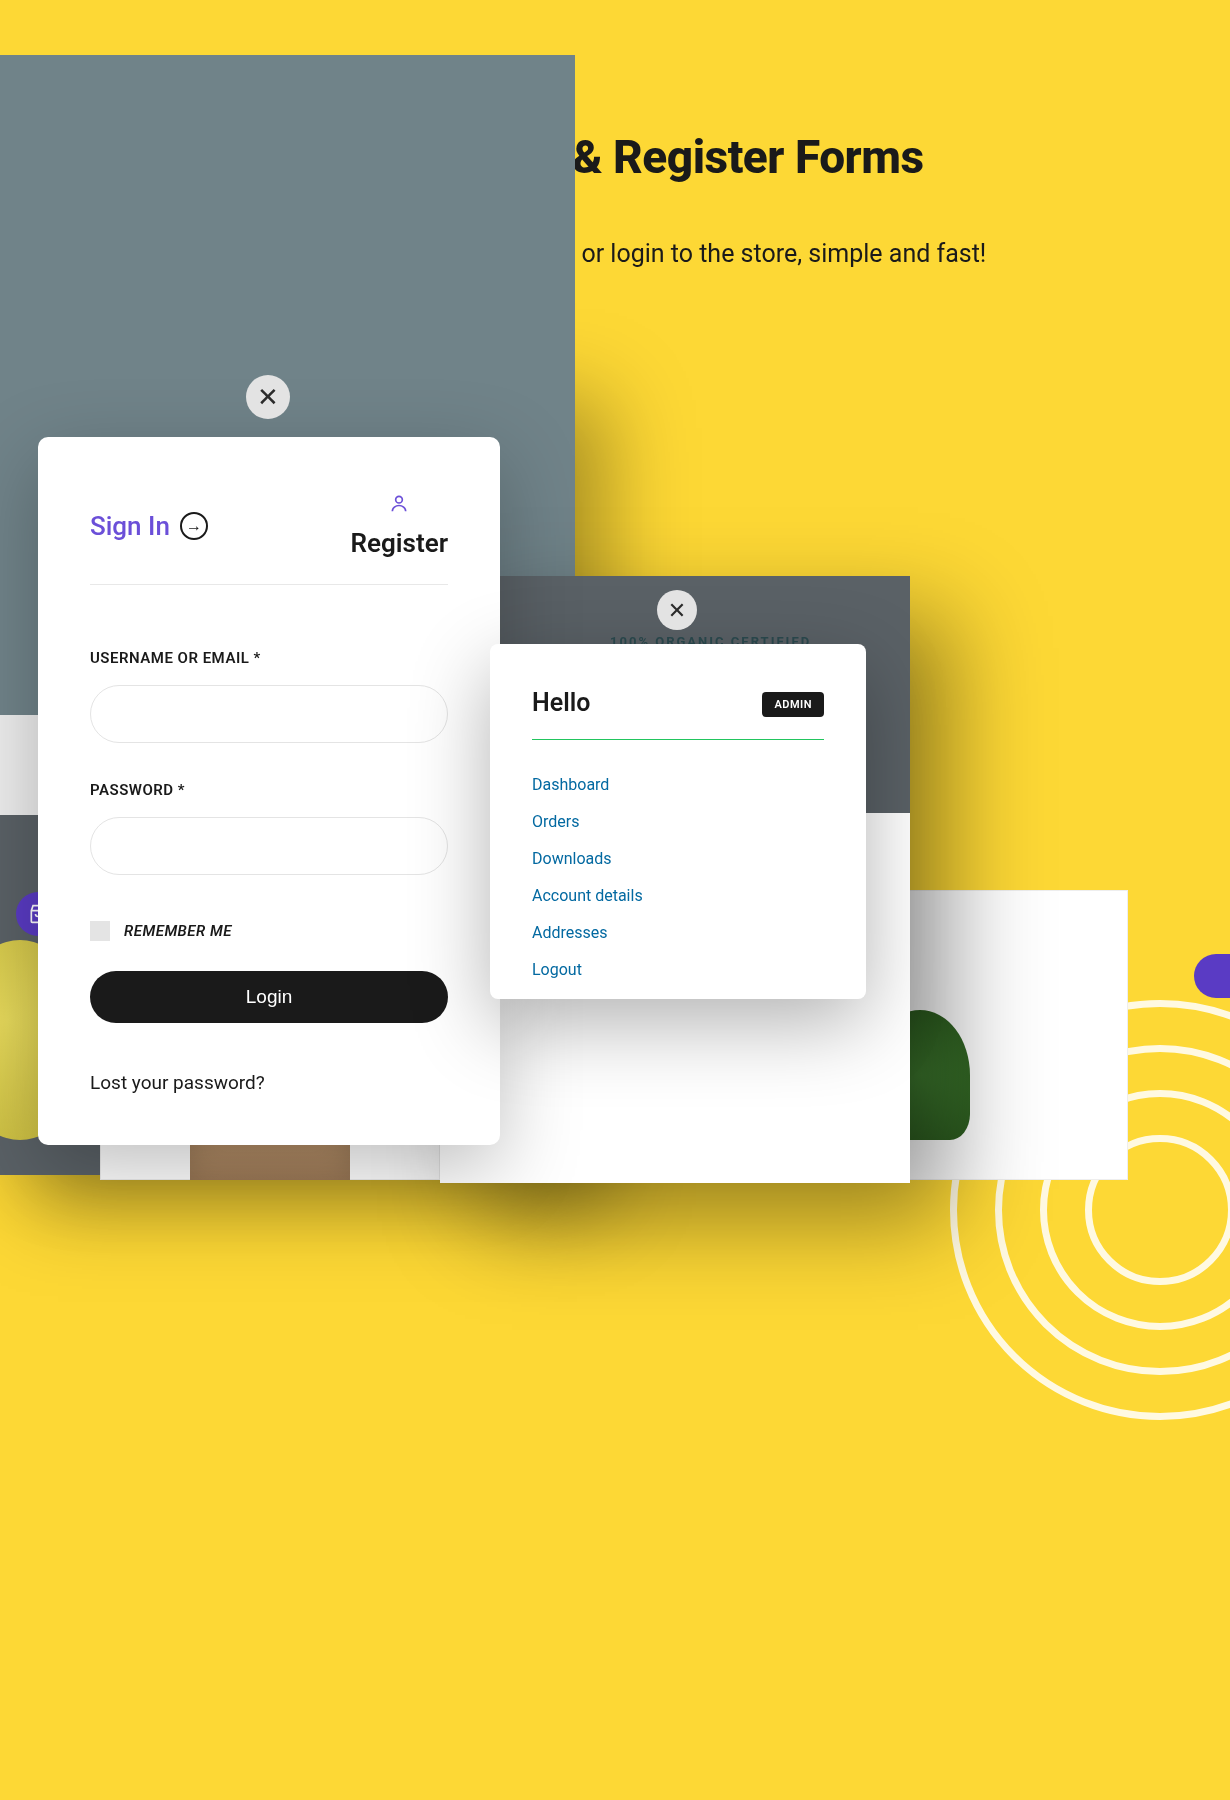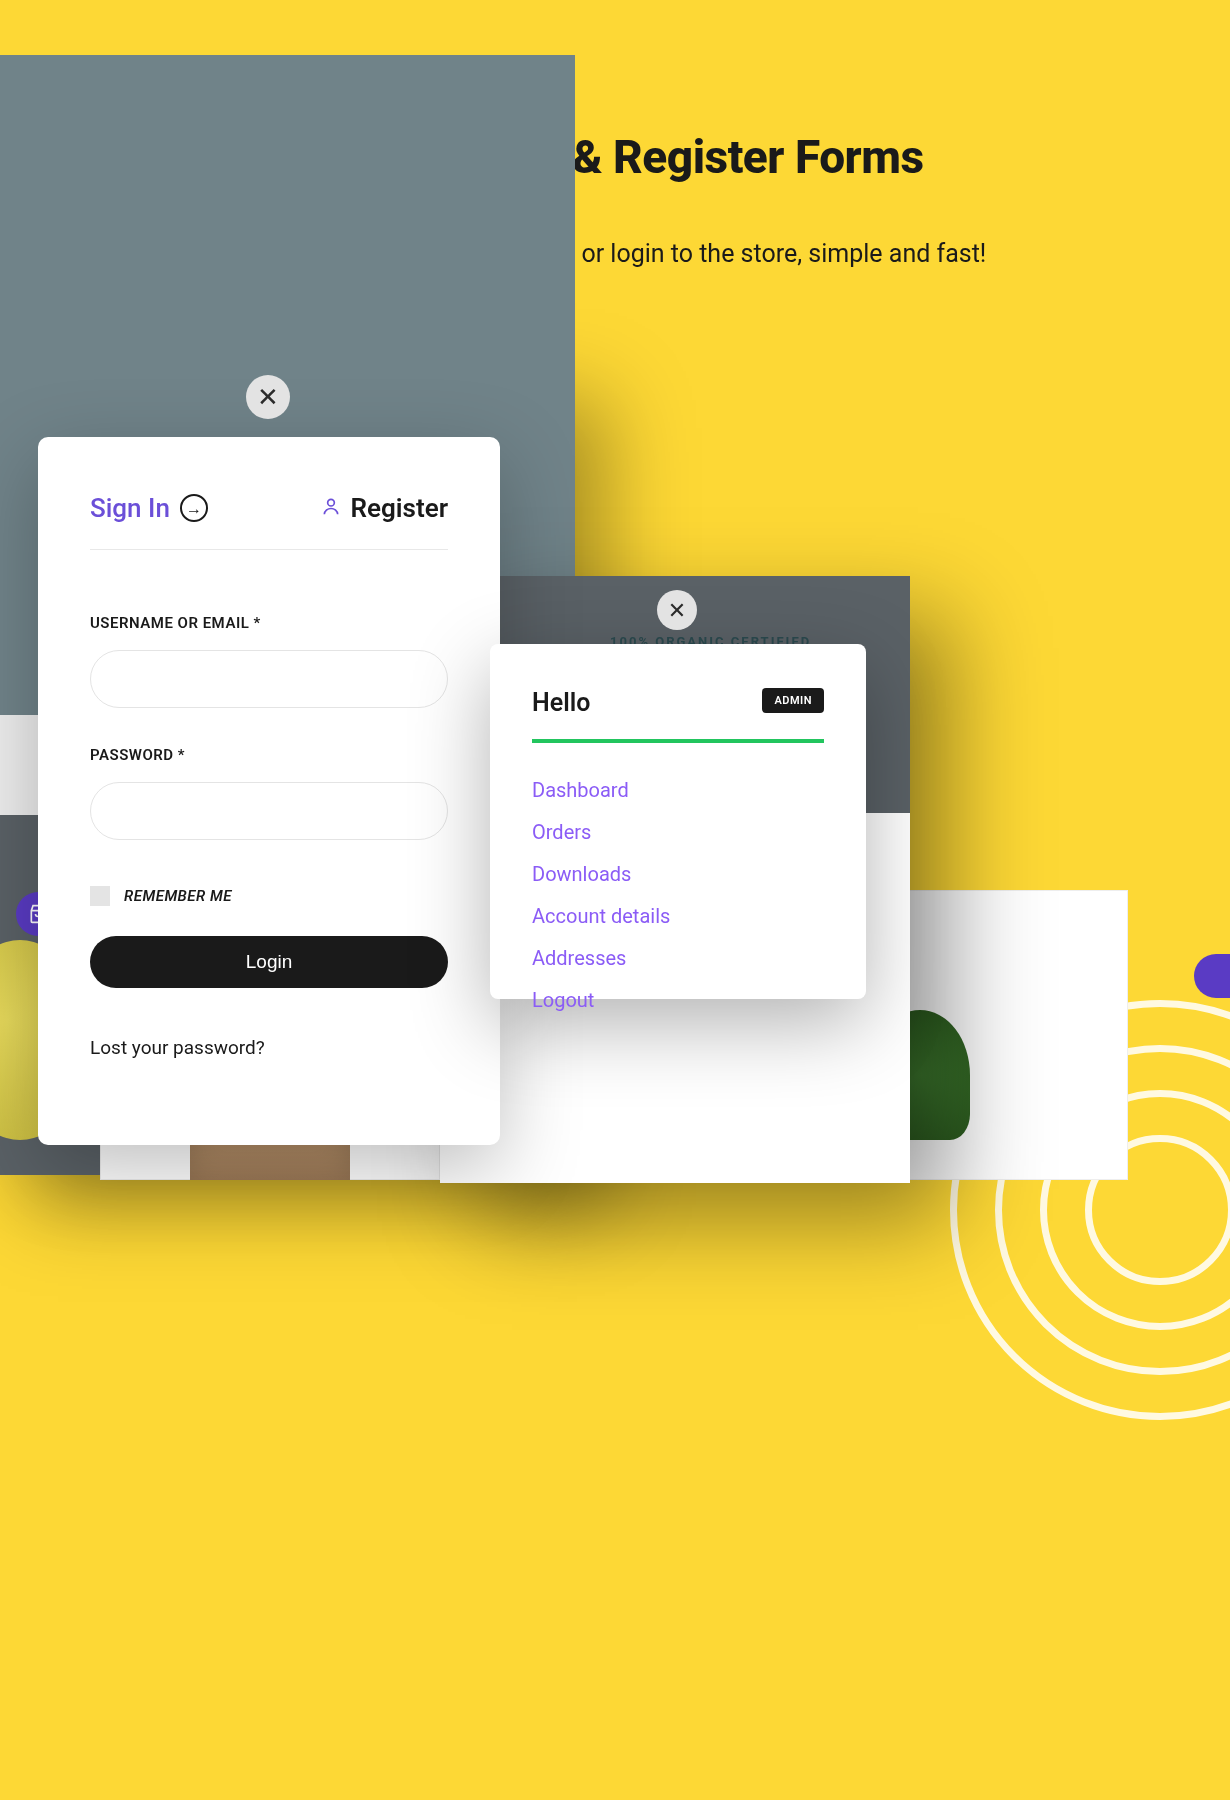--- a/index.html
+++ b/index.html
@@ -137,20 +137,21 @@
       color: #1a1a1a;
     }
     .tab-register {
       display: flex;
       align-items: center;
       gap: 10px;
       color: #1a1a1a;
       font-size: 26px;
       font-weight: 600;
       cursor: pointer;
+      flex-direction: column;
     }
     .user-icon {
       color: #6b4fd8;
       font-size: 22px;
     }
     .field-label {
       font-size: 15px;
       font-weight: 600;
       color: #1a1a1a;
       letter-spacing: 0.5px;
@@ -213,44 +214,44 @@
       width: 376px;
       height: 355px;
       background: #fff;
       border-radius: 8px;
       box-shadow: 0 25px 80px rgba(0,0,0,0.3);
       padding: 44px 42px 20px;
     }
     .hello-row {
       display: flex;
       justify-content: space-between;
-      align-items: flex-start;
-      border-bottom: 4px solid #22c55e;
+      align-items: flex-end;
+      border-bottom: 1px solid #22c55e;
       padding-bottom: 22px;
     }
     .hello-text {
       font-size: 25px;
       font-weight: 600;
       color: #1a1a1a;
     }
     .admin-badge {
       background: #1a1a1a;
       color: #fff;
       font-size: 11px;
       font-weight: 600;
       letter-spacing: 0.5px;
       padding: 6px 12px;
       border-radius: 4px;
     }
     .menu-list {
       margin-top: 26px;
     }
     .menu-item {
-      font-size: 20px;
-      color: #8b5cf6;
+      font-size: 16px;
+      color: #0369a1;
       padding: 9px 0;
       cursor: pointer;
     }
     .bag-badge {
       position: absolute;
       left: 16px;
       top: 892px;
       width: 44px;
       height: 44px;
       border-radius: 50%;

